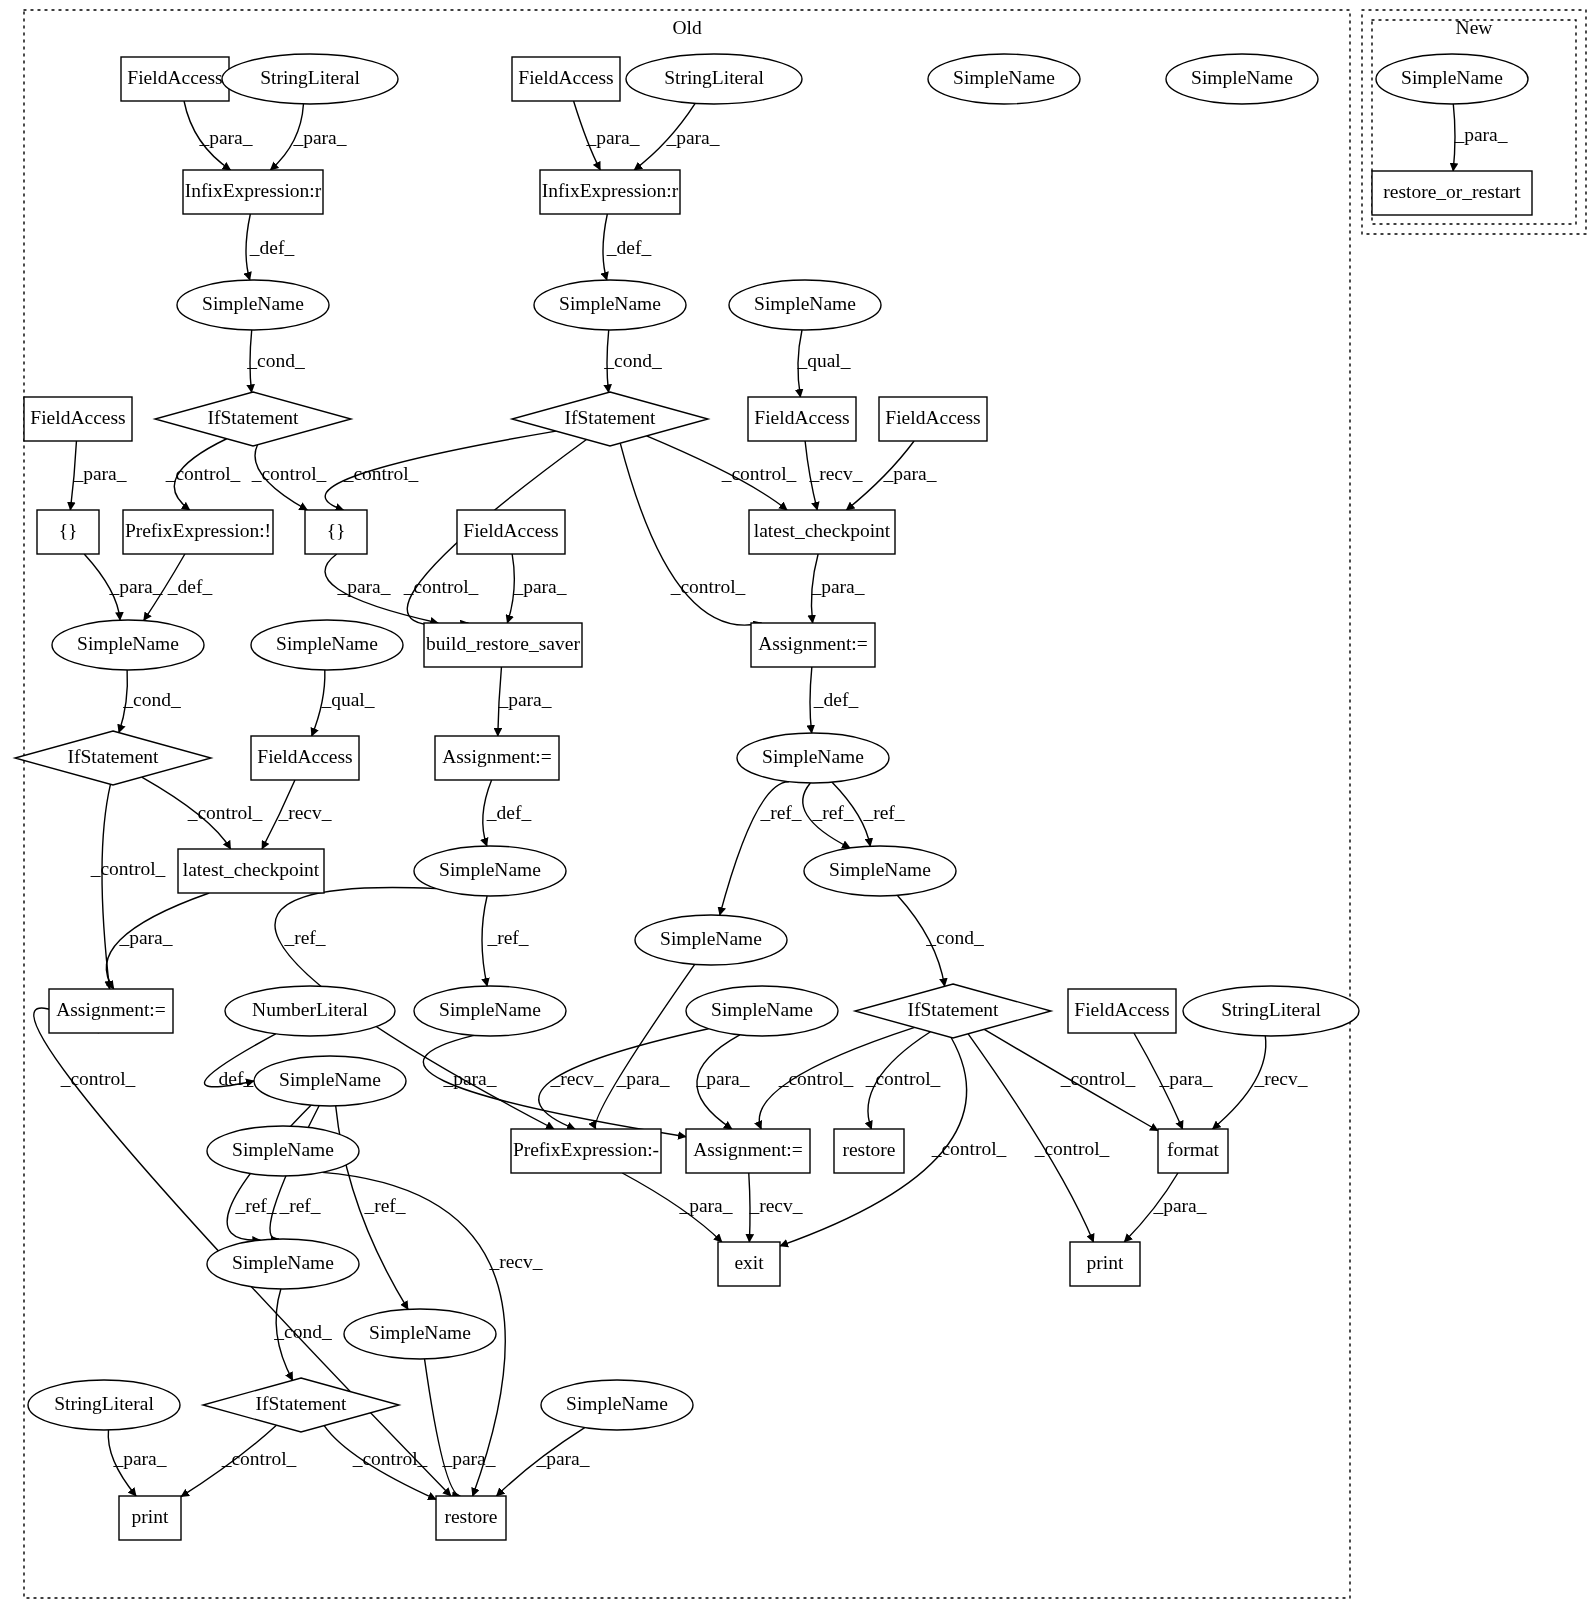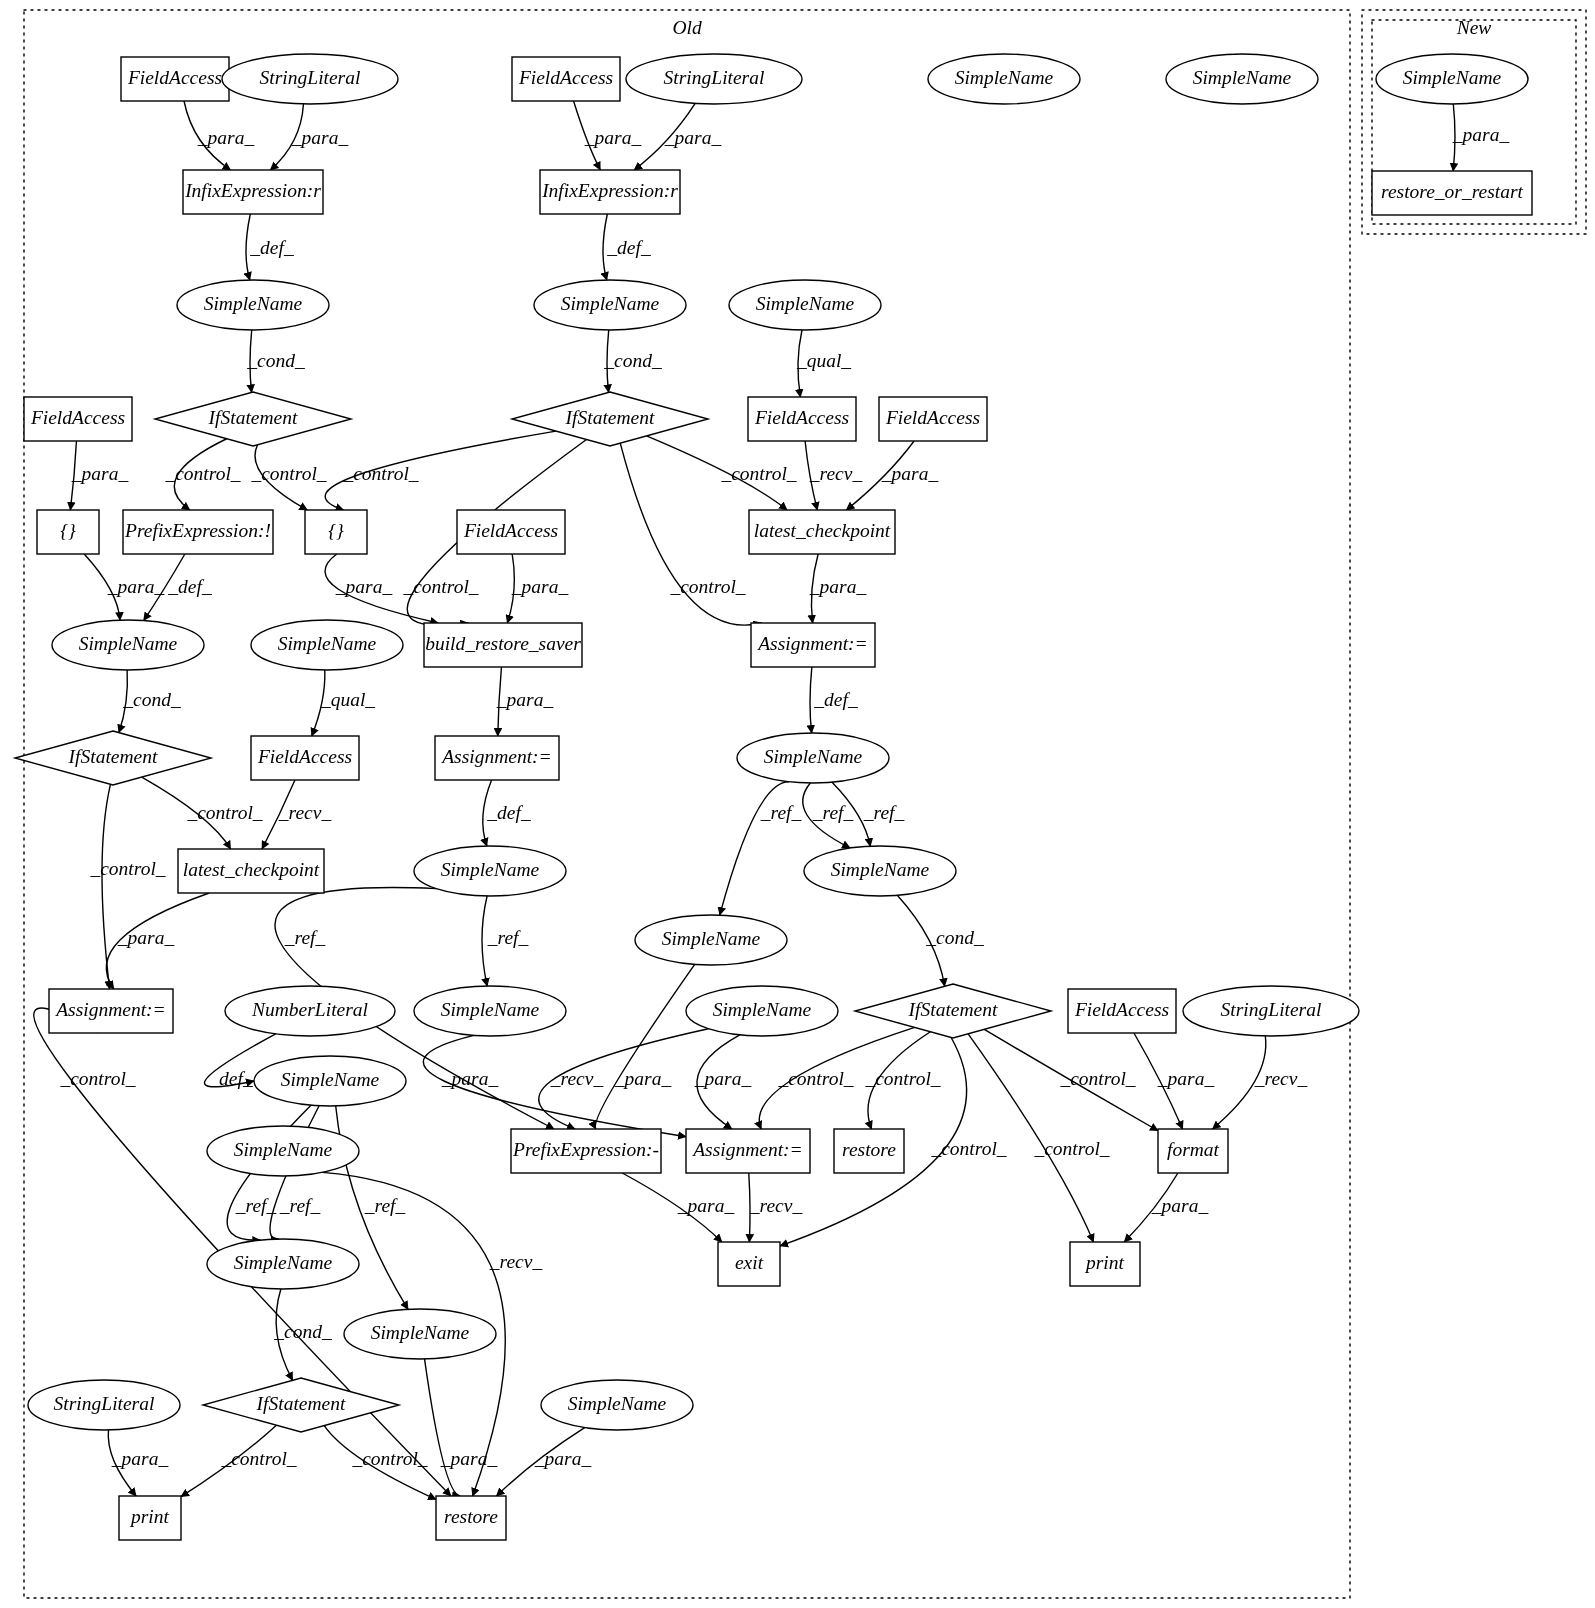--- a/index.html
+++ b/index.html
@@ -1,17 +1,17 @@
 <!DOCTYPE html>
 <html><head>
 <meta charset="utf-8">
 <style>
   html,body{margin:0;padding:0;background:#ffffff;}
   body{width:1595px;height:1608px;font-family:"Liberation Serif",serif;}
-  #canvas{position:relative;width:1595px;height:1608px;font-style:italic;}
+  #canvas{position:relative;width:1595px;height:1608px;}
   svg{display:block;}
   .nodelbl{font-family:"Liberation Serif",serif;font-size:19.5px;fill:#000;text-anchor:middle;dominant-baseline:middle;}
   .edgelbl{font-family:"Liberation Serif",serif;font-size:19.5px;fill:#000;text-anchor:middle;dominant-baseline:middle;}
   .clusterlbl{font-family:"Liberation Serif",serif;font-size:19.5px;fill:#000;text-anchor:middle;dominant-baseline:middle;}
   .shape{fill:#ffffff;stroke:#000000;stroke-width:1.4;}
   .edge{fill:none;stroke:#000000;stroke-width:1.4;}
   .cluster{fill:none;stroke:#000000;stroke-width:1.4;stroke-dasharray:2 5;stroke-linecap:round;}
 </style>
 </head>
 <body>

